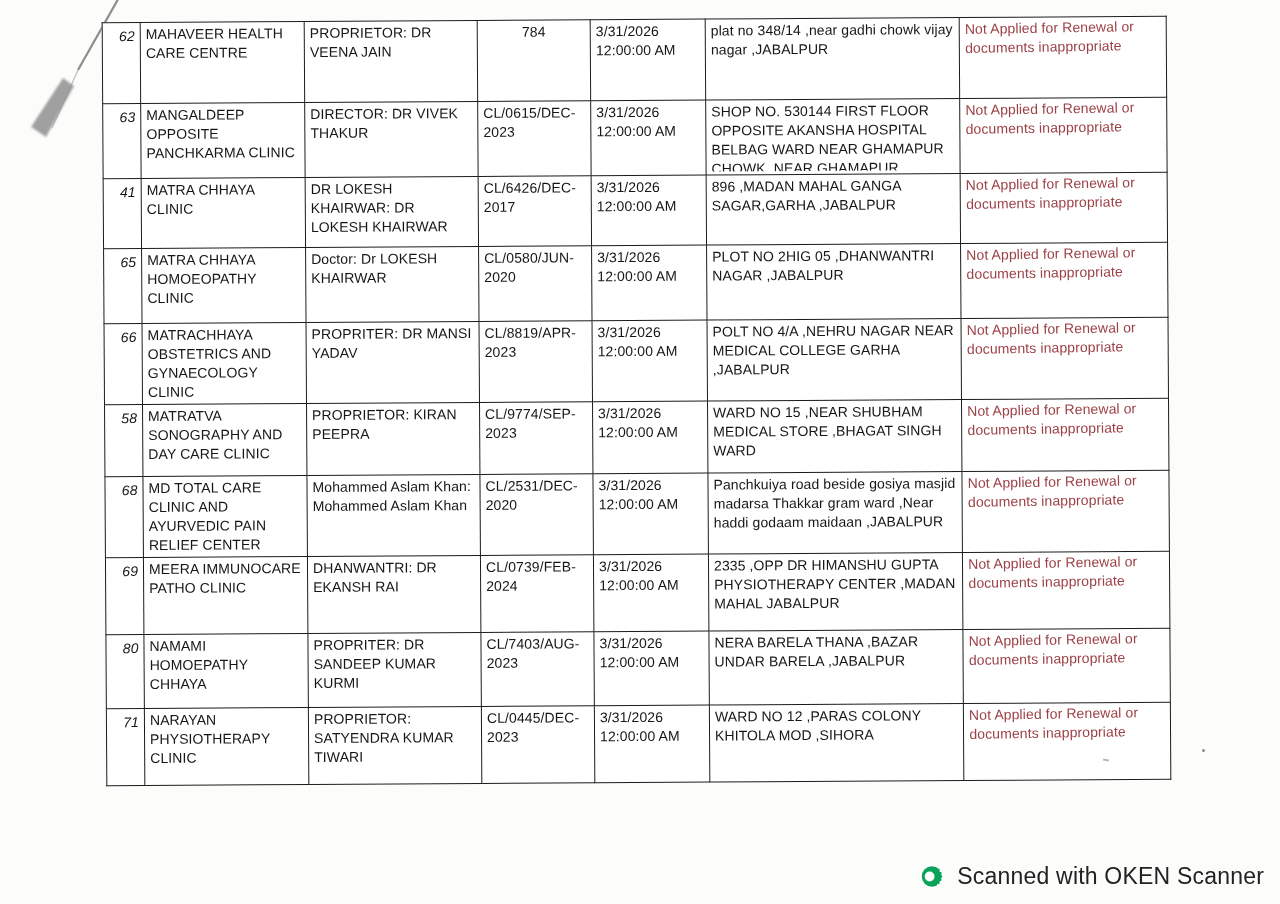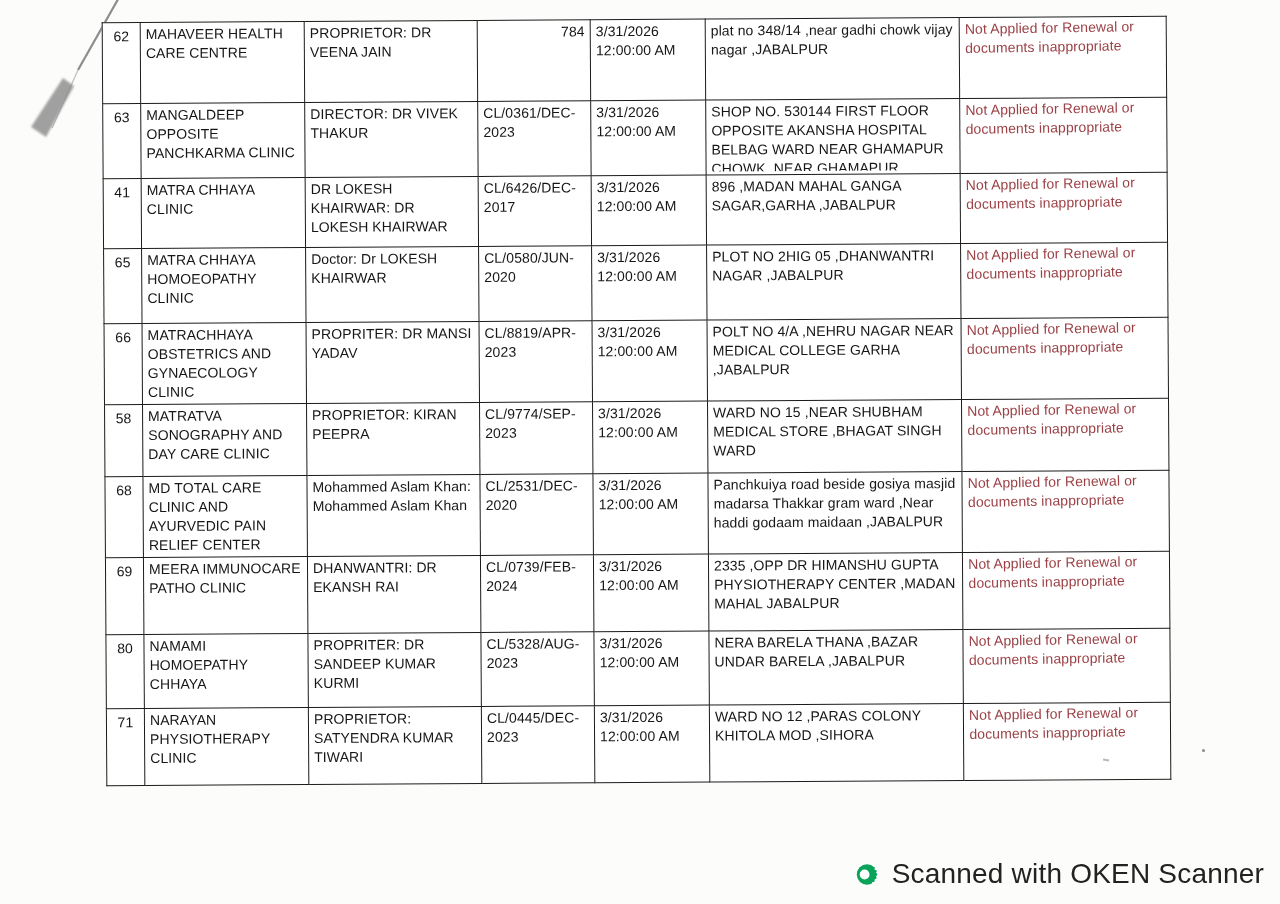--- a/index.html
+++ b/index.html
@@ -25,28 +25,28 @@
   }
   td {
     border:1.5px solid #1c1c1c;
     padding:2px 5px;
     vertical-align:top;
     box-sizing:border-box;
     font-size:14px; line-height:19px;
     color:#161616; letter-spacing:0.1px;
   }
   .wrap { overflow:hidden; max-height:78px; }
-  .c-serial { text-align:center; padding-top:4px; }
+  .c-serial { text-align:right; padding-top:4px;font-style:italic; }
   .c-addr .wrap { max-height:70px; }
   .c-status .wrap {
     color:var(--status-color,#9c4247);
     transform:rotate(-0.6deg);
     transform-origin:0 0;
   }
-  .align-right { text-align:right; }
+  .align-right { text-align:center; }
 
   tr[data-row="62"] td { height:81px; }
   tr[data-row="63"] td { height:75px; }
   tr[data-row="64"] td { height:70px; }
   tr[data-row="65"] td { height:75px; }
   tr[data-row="66"] td { height:77px; }
   tr[data-row="67"] td { height:72px; }
   tr[data-row="68"] td { height:74px; }
   tr[data-row="69"] td { height:77px; }
   tr[data-row="70"] td { height:74px; }
@@ -63,21 +63,21 @@
   .speck2 {
     position:absolute; left:1103px; top:759px;
     width:6px; height:2px; background:#9a9a9a; opacity:0.7;
     transform:rotate(8deg);
   }
 
   
   .scan-footer {
     position:absolute; right:16px; bottom:14px;
     display:flex; align-items:center; gap:11px;
-    font-size:28px; color:#222222; letter-spacing:0.2px;
+    font-size:23px; color:#222222; letter-spacing:0.2px;
   }
   .oken-icon .ring { fill:var(--logo-color,#09a35a); }
 </style>
 </head>
 <body>
 
 <div class="page">
 
   <svg class="corner-fold" width="160" height="160" viewBox="0 0 160 160">
     <defs>
@@ -128,21 +128,21 @@
       <td class="c-serial">
             <div class="wrap">63</div>
           </td>
       <td class="c-name">
             <div class="wrap">MANGALDEEP OPPOSITE PANCHKARMA CLINIC</div>
           </td>
       <td class="c-prop">
             <div class="wrap">DIRECTOR: DR VIVEK THAKUR</div>
           </td>
       <td class="c-lic">
-            <div class="wrap">CL/0361/DEC-2023</div>
+            <div class="wrap">CL/0615/DEC-2023</div>
           </td>
       <td class="c-date">
             <div class="wrap">3/31/2026 12:00:00 AM</div>
           </td>
       <td class="c-addr">
             <div class="wrap">SHOP NO. 530144 FIRST FLOOR OPPOSITE AKANSHA HOSPITAL BELBAG WARD NEAR GHAMAPUR CHOWK ,NEAR GHAMAPUR</div>
           </td>
       <td class="c-status">
             <div class="wrap">Not Applied for Renewal or documents inappropriate</div>
           </td>
@@ -289,21 +289,21 @@
       <td class="c-serial">
             <div class="wrap">80</div>
           </td>
       <td class="c-name">
             <div class="wrap">NAMAMI HOMOEPATHY CHHAYA</div>
           </td>
       <td class="c-prop">
             <div class="wrap">PROPRITER: DR SANDEEP KUMAR KURMI</div>
           </td>
       <td class="c-lic">
-            <div class="wrap">CL/5328/AUG-2023</div>
+            <div class="wrap">CL/7403/AUG-2023</div>
           </td>
       <td class="c-date">
             <div class="wrap">3/31/2026 12:00:00 AM</div>
           </td>
       <td class="c-addr">
             <div class="wrap">NERA BARELA THANA ,BAZAR UNDAR BARELA ,JABALPUR</div>
           </td>
       <td class="c-status">
             <div class="wrap">Not Applied for Renewal or documents inappropriate</div>
           </td>

